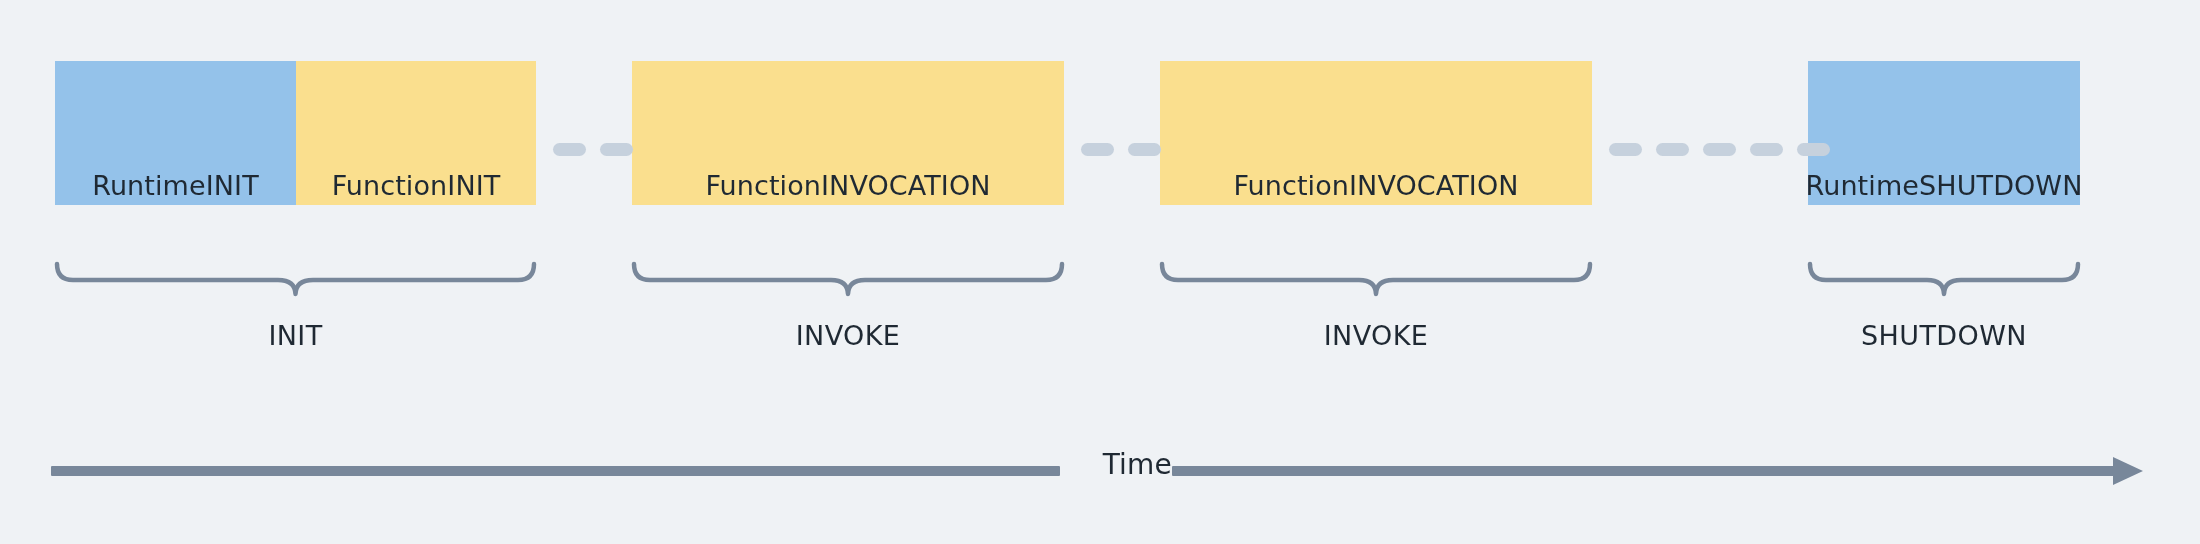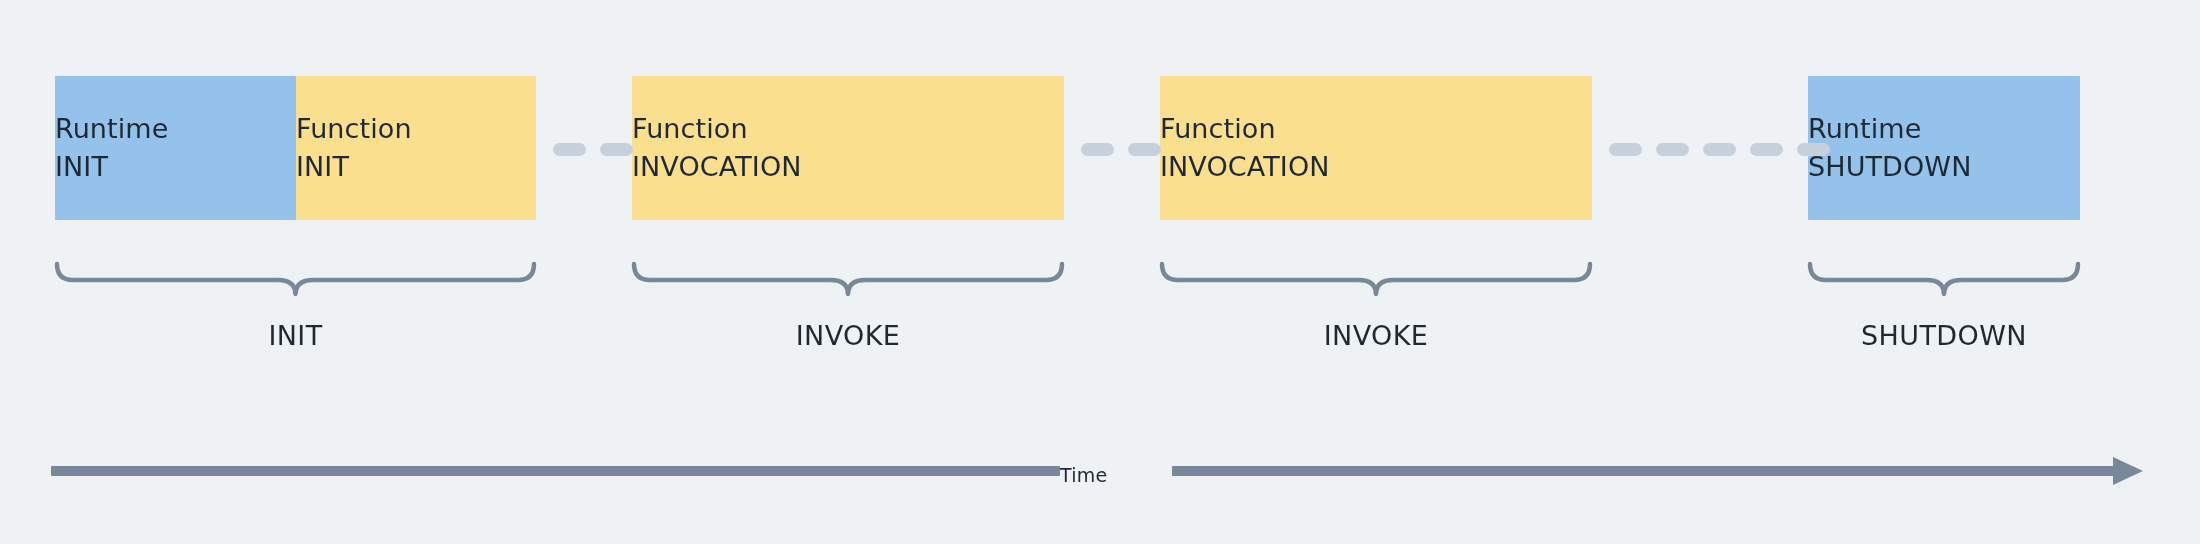--- a/index.html
+++ b/index.html
@@ -16,26 +16,25 @@
   #stage {
     position: relative;
     width: 2200px;
     height: 544px;
     background: #eff2f5;
   }
 
   
   .block {
     position: absolute;
-    top: 76px;
+    top: 61px;
     height: 144px;
     box-sizing: border-box;
     display: flex;
-    flex-direction: column;
-    align-items: flex-start;
+    align-items: flex-end;
     justify-content: center;
     line-height: 1.42;
     color: #1f2933;
     font-size: 27px;
     letter-spacing: 0.1px;
     white-space: nowrap;
   }
   .block .line1 { display: block; }
   .block .line2 { display: block; }
 
@@ -114,24 +113,24 @@
     top: 13px;
     width: 0;
     height: 0;
     border-top: 14px solid transparent;
     border-bottom: 14px solid transparent;
     border-left: 30px solid #78879a;
   }
   .axis-title {
     position: absolute;
     left: 1060px;
-    top: 20px;
+    top: 4px;
     width: 112px;
-    text-align: left;
-    font-size: 19px;
+    text-align: right;
+    font-size: 28px;
     color: #1f2933;
     letter-spacing: 0.2px;
   }
 </style>
 </head>
 <body>
 
 <div id="stage">
 
   <div class="block blk-runtime-init">

